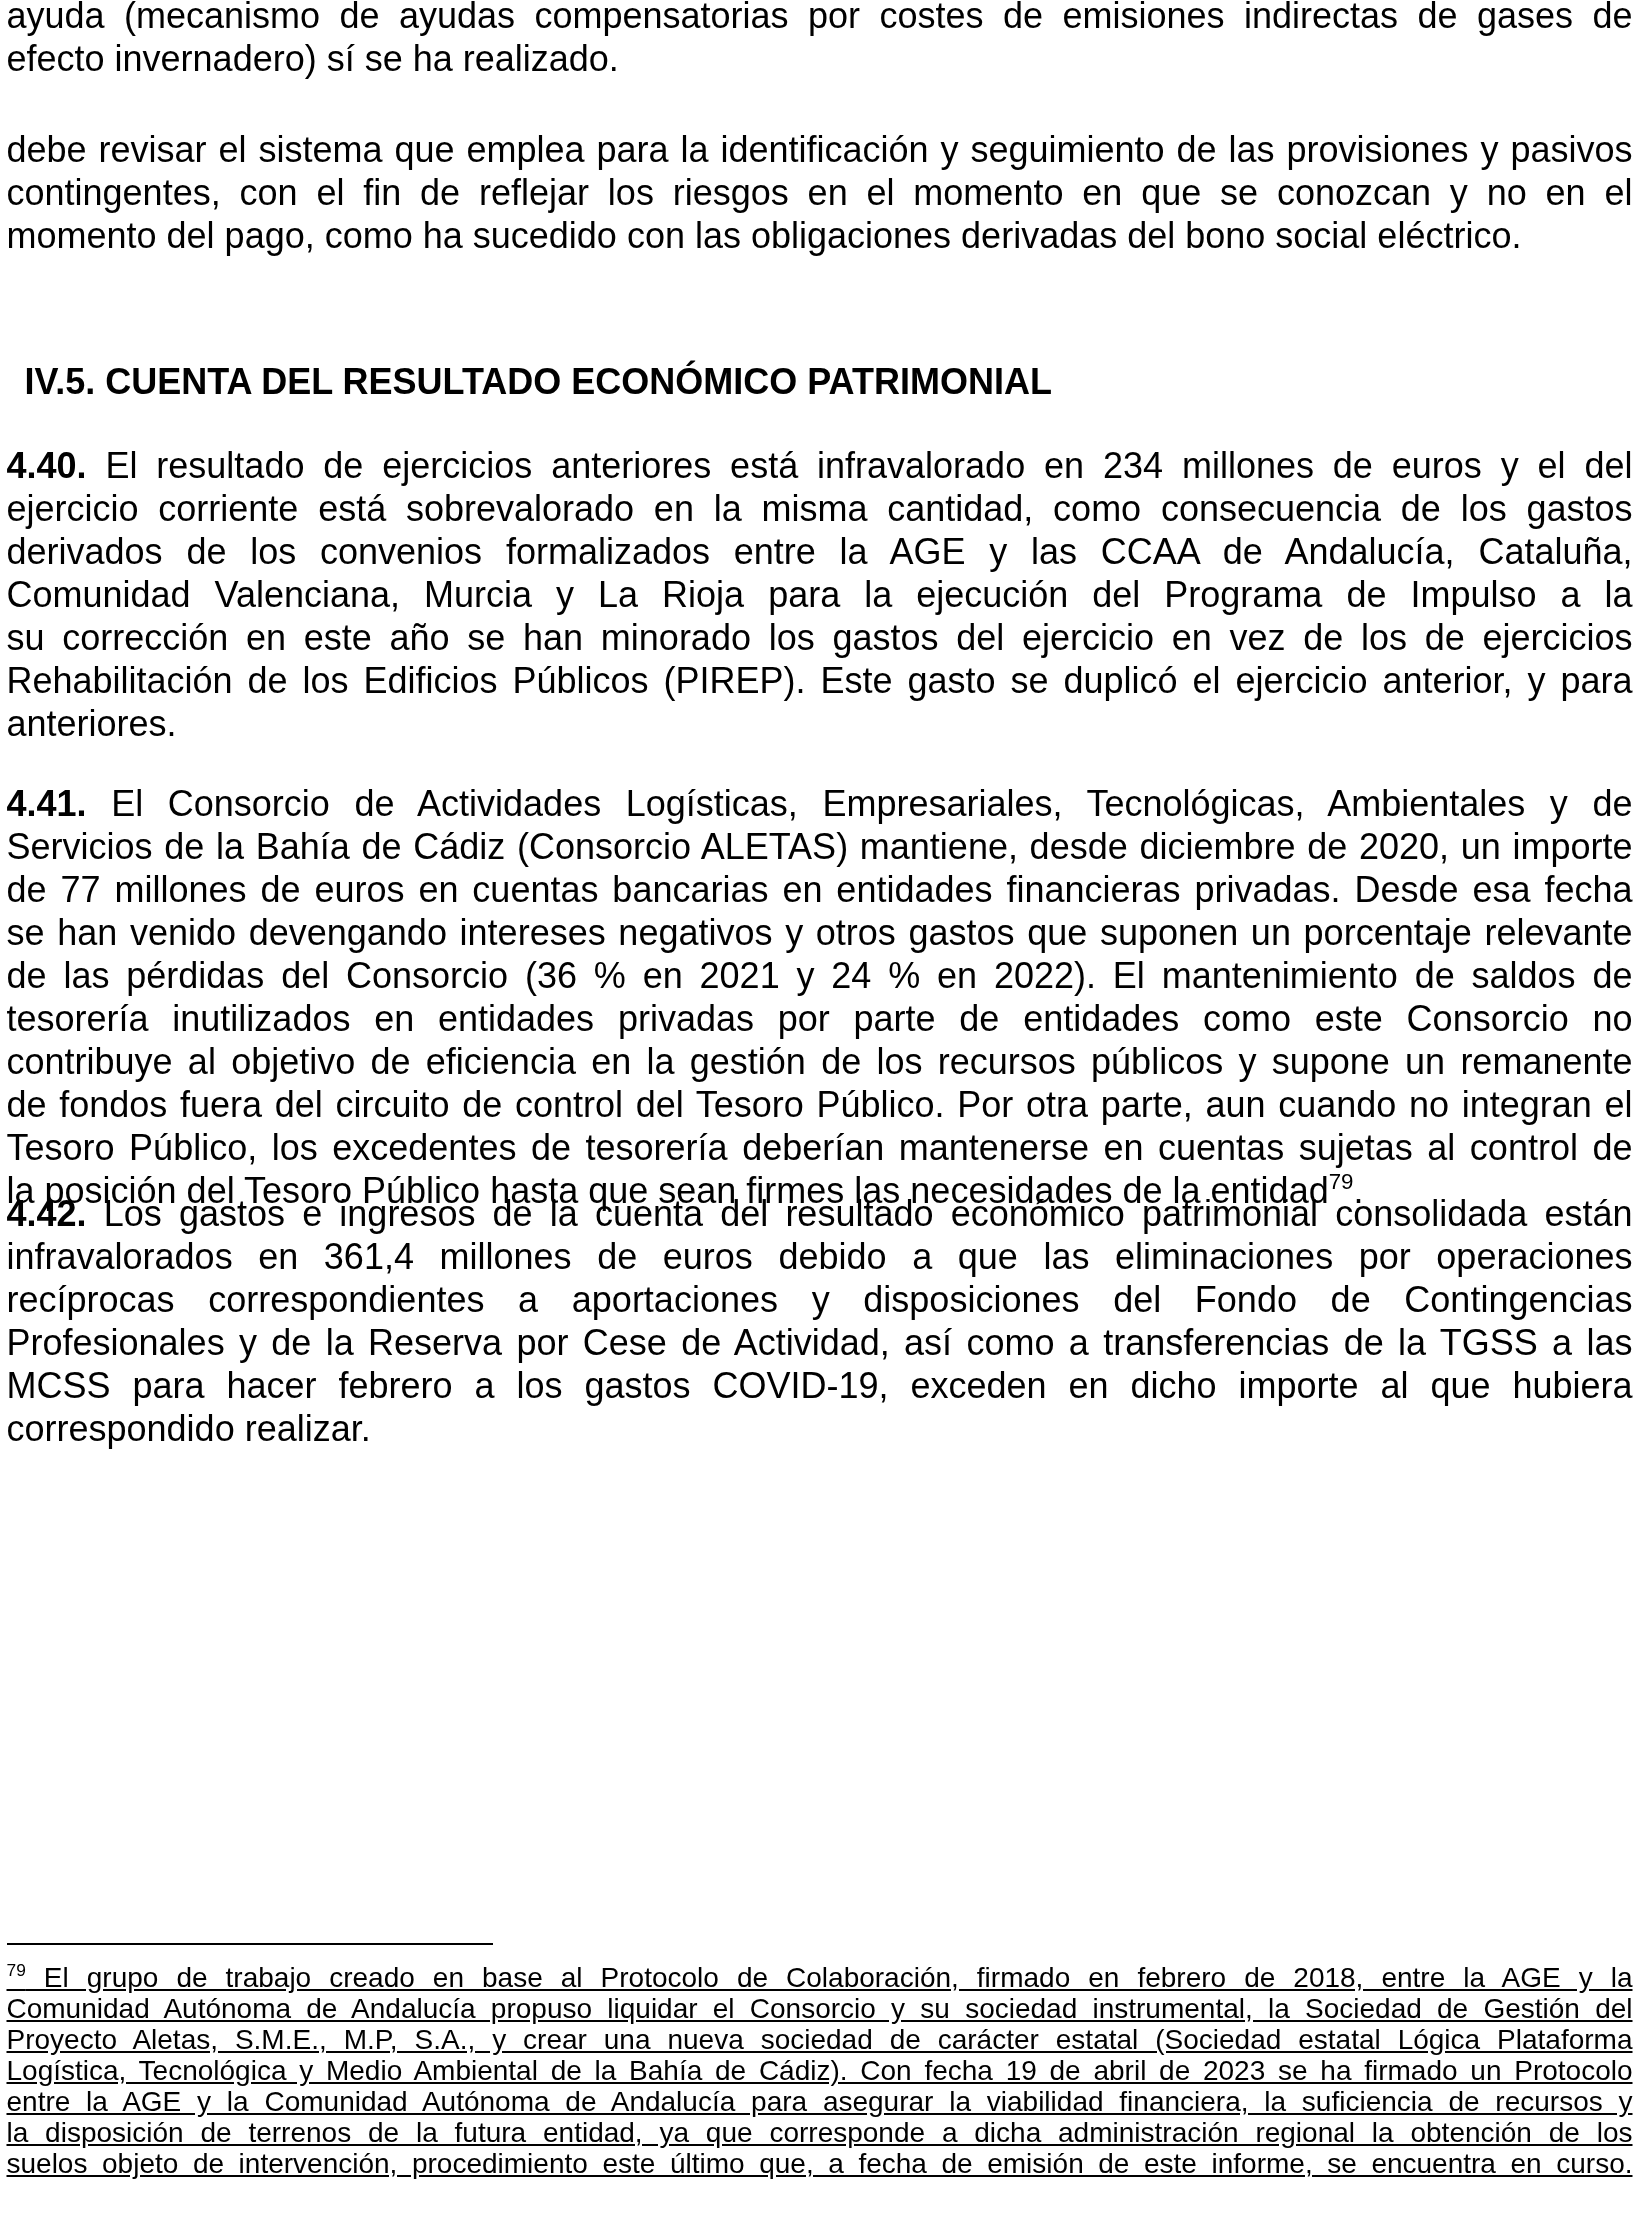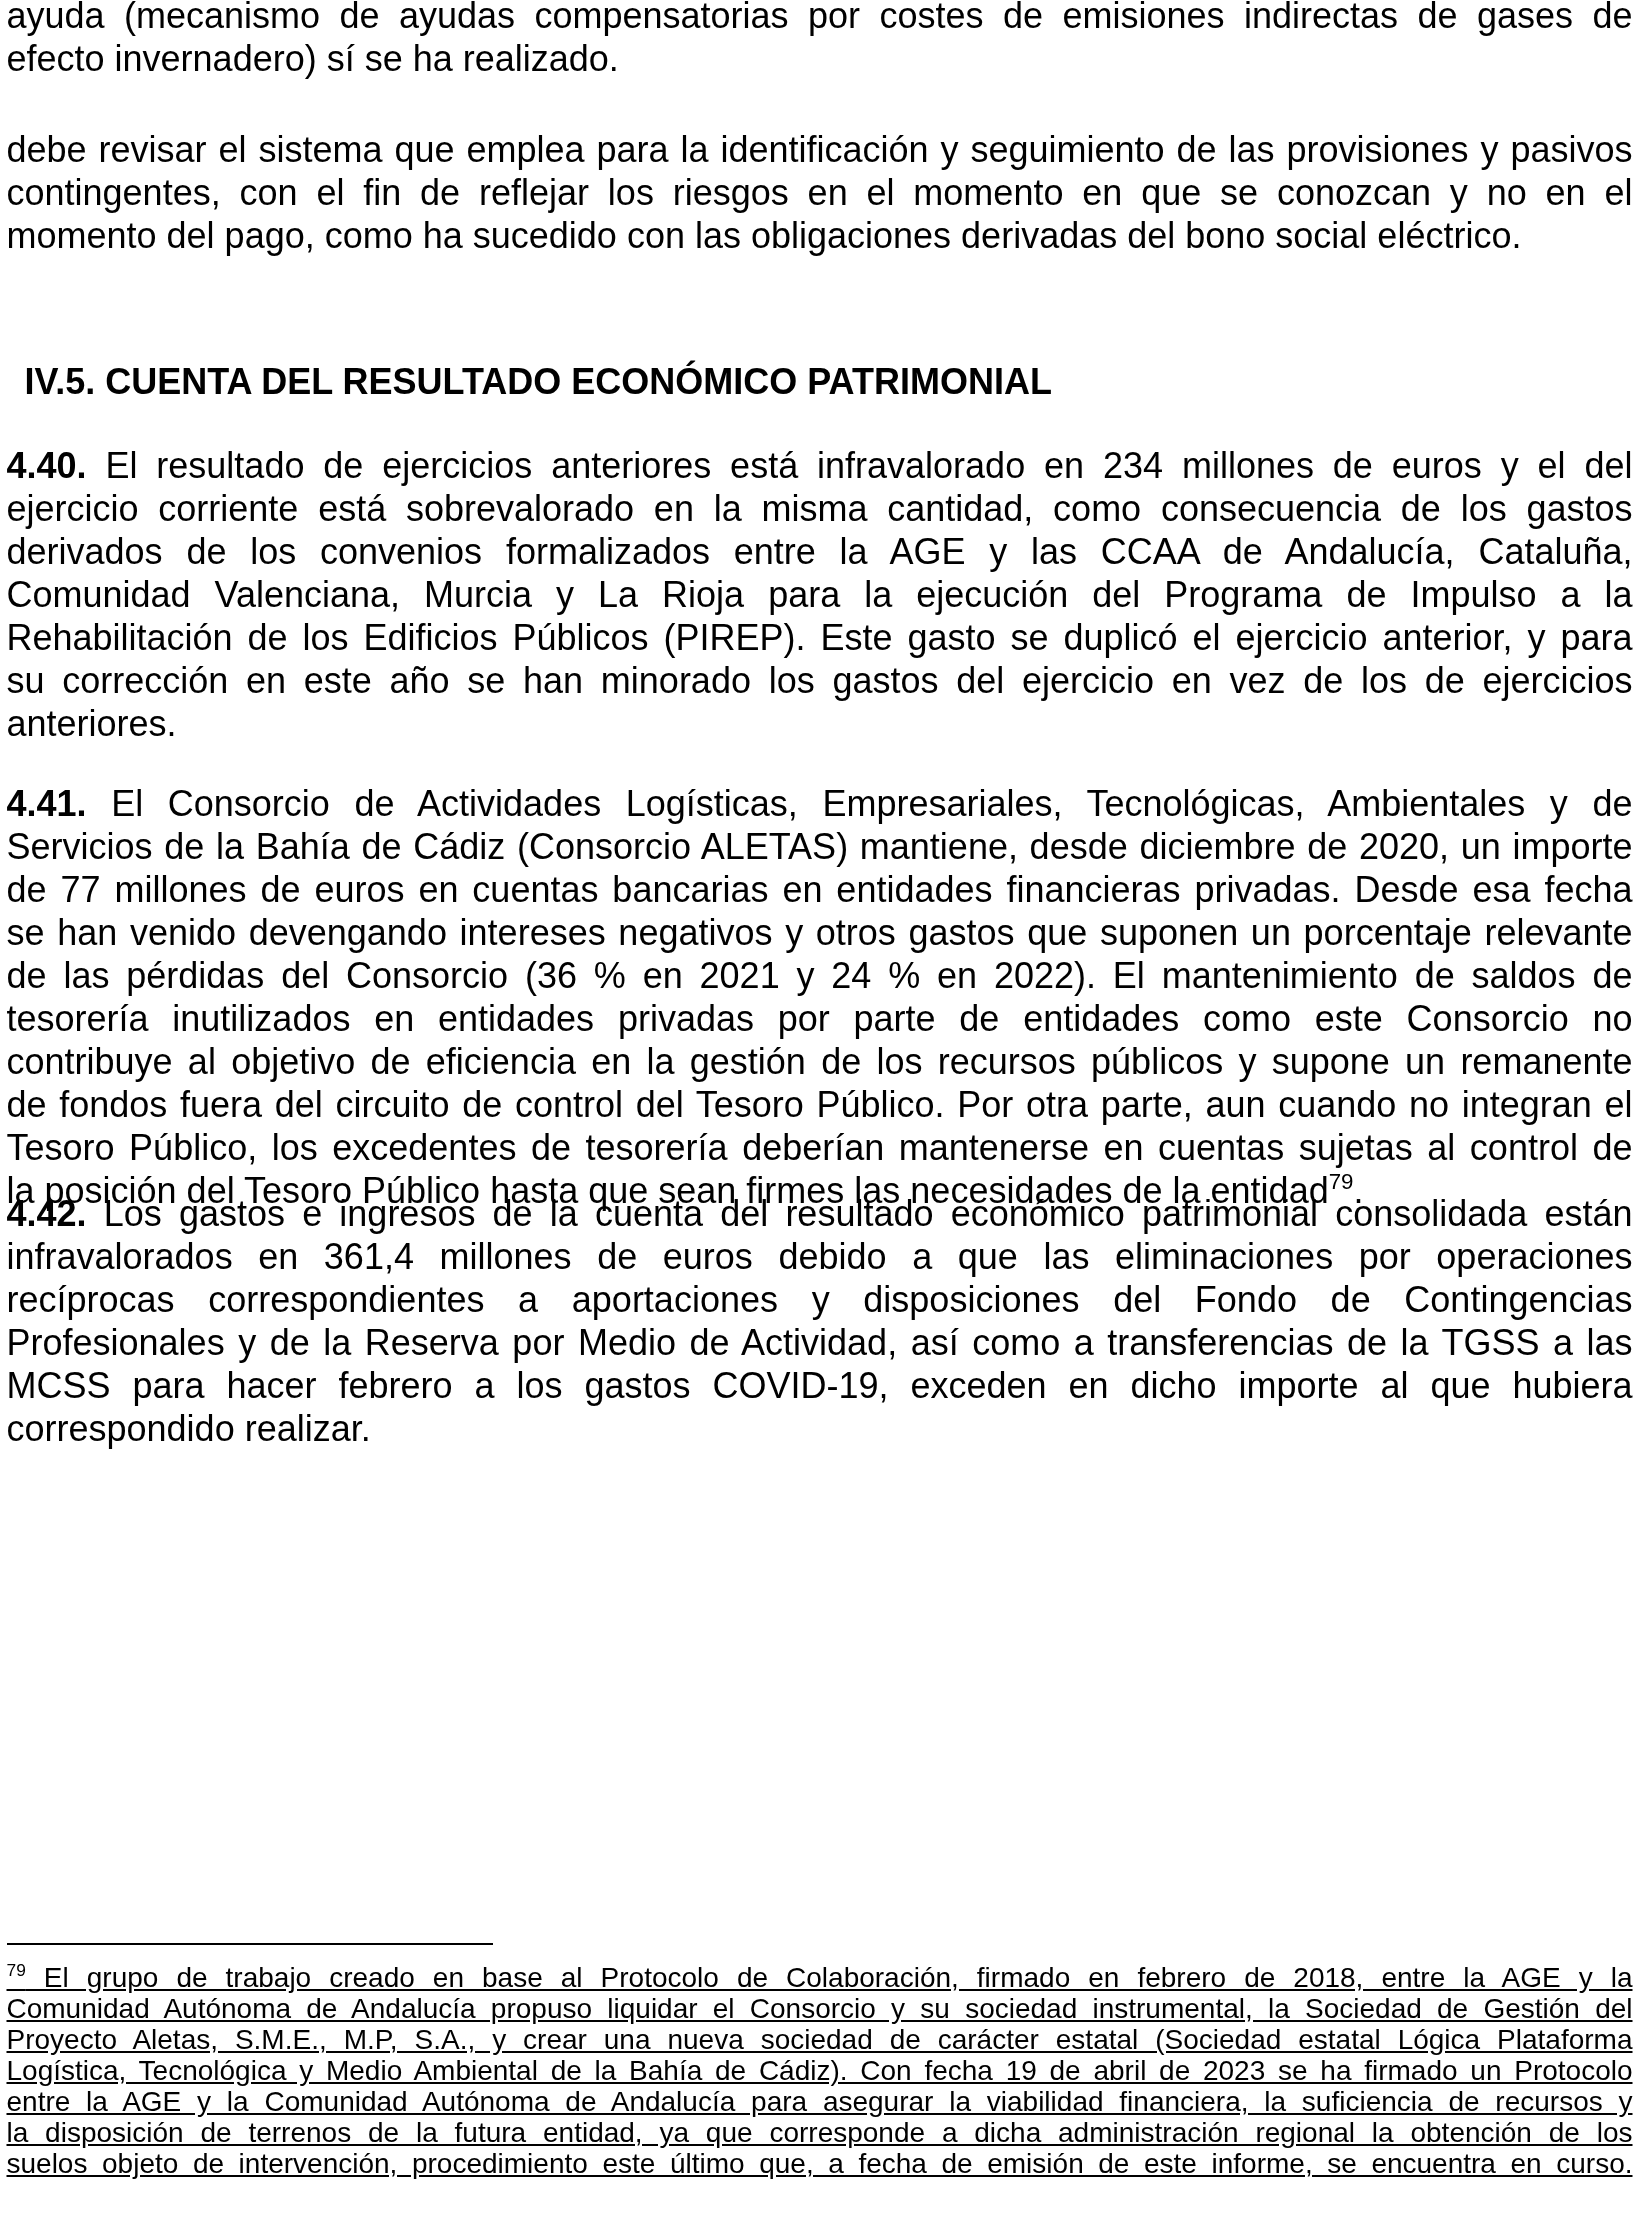--- a/index.html
+++ b/index.html
@@ -32,43 +32,43 @@
     <div class="line last">momento del pago, como ha sucedido con las obligaciones derivadas del bono social eléctrico.</div>
   </div>
 
   <div class="block heading" style="top:360px;margin-left:18px;">IV.5. CUENTA DEL RESULTADO ECONÓMICO PATRIMONIAL</div>
 
   <div class="block body-text" style="top:444px;">
     <div class="line"><span class="para-num">4.40.</span><span> El resultado de ejercicios anteriores está infravalorado en 234 millones de euros y el del</span></div>
     <div class="line">ejercicio corriente está sobrevalorado en la misma cantidad, como consecuencia de los gastos</div>
     <div class="line">derivados de los convenios formalizados entre la AGE y las CCAA de Andalucía, Cataluña,</div>
     <div class="line">Comunidad Valenciana, Murcia y La Rioja para la ejecución del Programa de Impulso a la</div>
+    <div class="line">su corrección en este año se han minorado los gastos del ejercicio en vez de los de ejercicios</div>
     <div class="line">Rehabilitación de los Edificios Públicos (PIREP). Este gasto se duplicó el ejercicio anterior, y para</div>
-    <div class="line">su corrección en este año se han minorado los gastos del ejercicio en vez de los de ejercicios</div>
     <div class="line last">anteriores.</div>
   </div>
 
   <div class="block body-text" style="top:782px;">
     <div class="line"><span class="para-num">4.41.</span><span> El Consorcio de Actividades Logísticas, Empresariales, Tecnológicas, Ambientales y de</span></div>
     <div class="line">Servicios de la Bahía de Cádiz (Consorcio ALETAS) mantiene, desde diciembre de 2020, un importe</div>
     <div class="line">de 77 millones de euros en cuentas bancarias en entidades financieras privadas. Desde esa fecha</div>
     <div class="line">se han venido devengando intereses negativos y otros gastos que suponen un porcentaje relevante</div>
     <div class="line">de las pérdidas del Consorcio (36 % en 2021 y 24 % en 2022). El mantenimiento de saldos de</div>
     <div class="line">tesorería inutilizados en entidades privadas por parte de entidades como este Consorcio no</div>
     <div class="line">contribuye al objetivo de eficiencia en la gestión de los recursos públicos y supone un remanente</div>
     <div class="line">de fondos fuera del circuito de control del Tesoro Público. Por otra parte, aun cuando no integran el</div>
     <div class="line">Tesoro Público, los excedentes de tesorería deberían mantenerse en cuentas sujetas al control de</div>
     <div class="line last"><span>la posición del Tesoro Público hasta que sean firmes las necesidades de la entidad</span><sup class="fn">79</sup><span>.</span></div>
   </div>
 
   <div class="block body-text" style="top:1192px;">
     <div class="line"><span class="para-num">4.42.</span><span> Los gastos e ingresos de la cuenta del resultado económico patrimonial consolidada están</span></div>
     <div class="line">infravalorados en 361,4 millones de euros debido a que las eliminaciones por operaciones</div>
     <div class="line">recíprocas correspondientes a aportaciones y disposiciones del Fondo de Contingencias</div>
-    <div class="line">Profesionales y de la Reserva por Medio de Actividad, así como a transferencias de la TGSS a las</div>
+    <div class="line">Profesionales y de la Reserva por Cese de Actividad, así como a transferencias de la TGSS a las</div>
     <div class="line">MCSS para hacer febrero a los gastos COVID-19, exceden en dicho importe al que hubiera</div>
     <div class="line last">correspondido realizar.</div>
   </div>
 
   <div class="rule"></div>
 
   <div class="block foot-text" style="top:1962px;">
     <div class="line"><sup class="fn">79</sup><span> El grupo de trabajo creado en base al Protocolo de Colaboración, firmado en febrero de 2018, entre la AGE y la</span></div>
     <div class="line">Comunidad Autónoma de Andalucía propuso liquidar el Consorcio y su sociedad instrumental, la Sociedad de Gestión del</div>
     <div class="line">Proyecto Aletas, S.M.E., M.P, S.A., y crear una nueva sociedad de carácter estatal (Sociedad estatal Lógica Plataforma</div>

